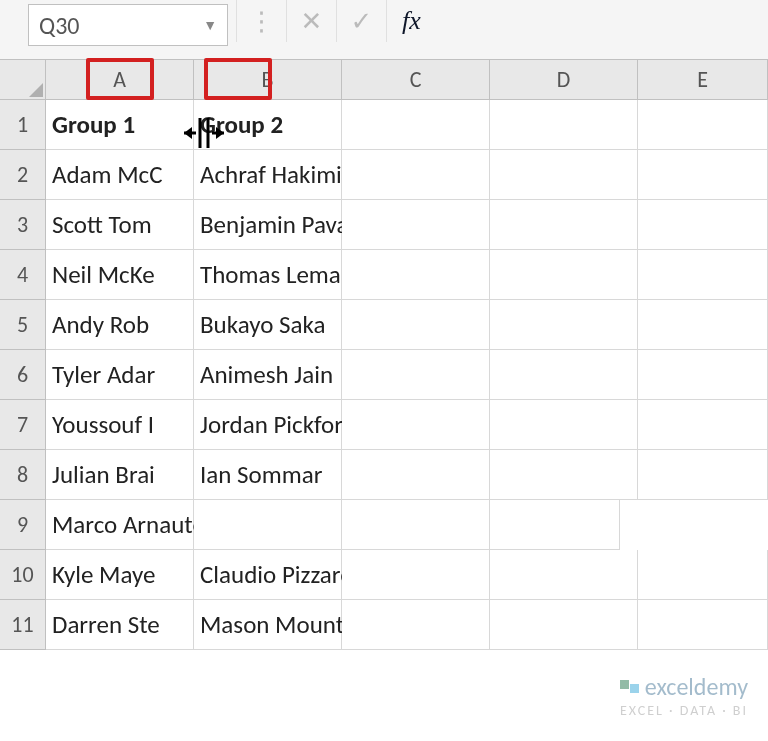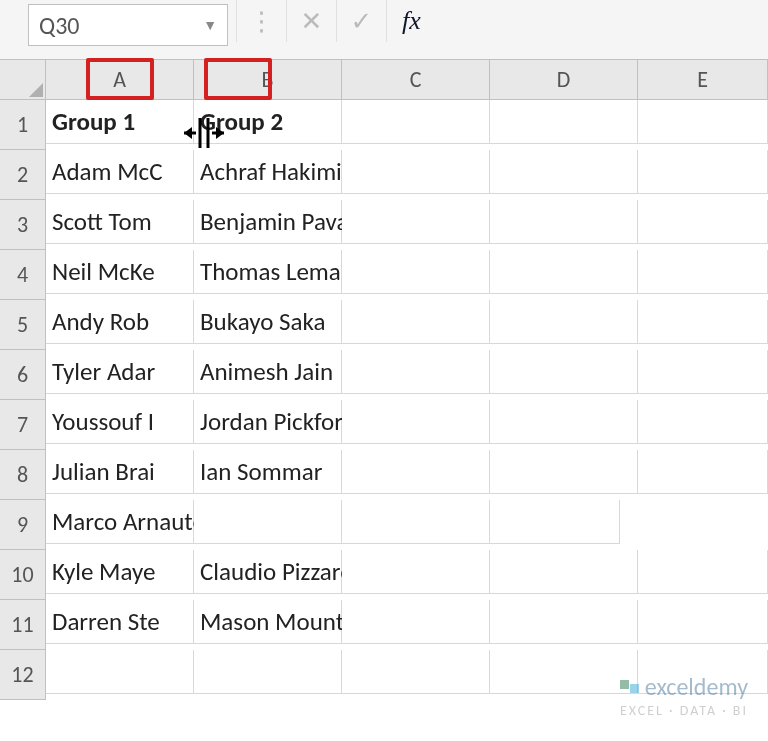--- a/index.html
+++ b/index.html
@@ -117,21 +117,21 @@
       background: #e8e8e8;
       border-right: 1px solid #c0c0c0;
       border-bottom: 1px solid #c0c0c0;
       display: flex;
       align-items: center;
       justify-content: center;
       font-size: 22px;
       color: #555;
     }
     .cell {
-      height: 44px;
+      height: 50px;
       border-right: 1px solid #d8d8d8;
       border-bottom: 1px solid #d8d8d8;
       padding: 0 6px;
       display: flex;
       align-items: center;
       font-size: 25px;
       color: #222;
       overflow: hidden;
       white-space: nowrap;
       background: #fff;
@@ -354,30 +354,20 @@
     <div class="cell col-A">
         <span>Darren Ste</span>
       </div>
     <div class="cell col-B">
         <span>Mason Mount</span>
       </div>
     <div class="cell col-C"></div>
     <div class="cell col-D"></div>
     <div class="cell col-E"></div>
   </div>
-  <div class="row">
-    <div class="row-header">
-        <span>12</span>
-      </div>
-    <div class="cell col-A"></div>
-    <div class="cell col-B"></div>
-    <div class="cell col-C"></div>
-    <div class="cell col-D"></div>
-    <div class="cell col-E"></div>
-  </div>
 </div>
 
 <div class="watermark">
   <svg width="22" height="22" viewBox="0 0 22 22">
     <rect x="1" y="4" width="9" height="9" fill="#2a7a4f"></rect>
     <rect x="11" y="8" width="9" height="9" fill="#3aa9d8"></rect>
   </svg>
   <span>exceldemy</span>
 </div>
 <div class="watermark-sub">EXCEL · DATA · BI</div>

